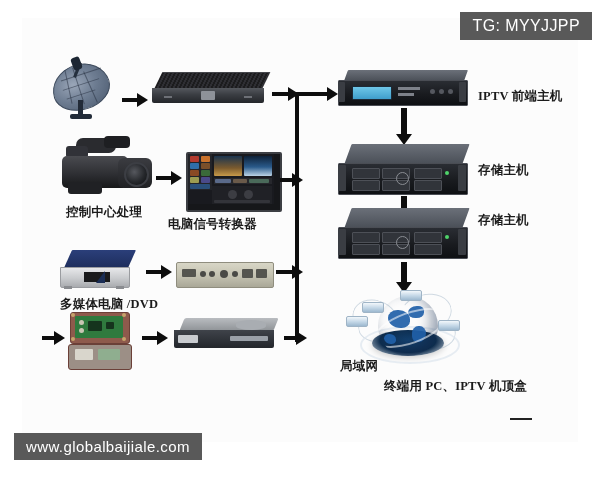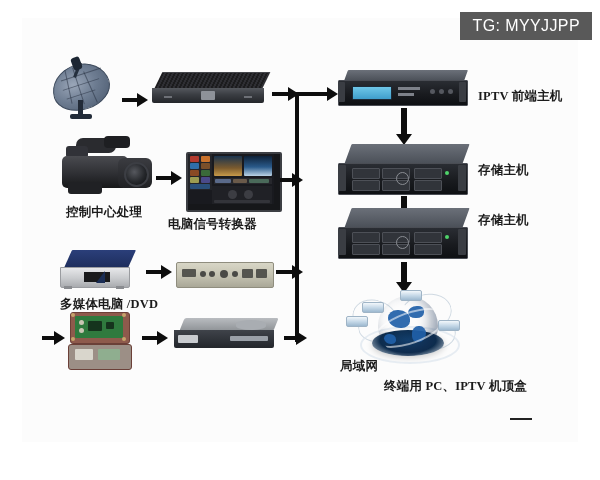--- a/index.html
+++ b/index.html
@@ -474,13 +474,14 @@
     <div class="node" style="left:100px;top:34px;"></div>
     <div class="node" style="left:24px;top:16px;"></div>
   </div>
 
   <div class="lbl" style="left:340px;top:358px;">局域网</div>
   <div class="lbl" style="left:384px;top:378px;">终端用 PC、IPTV 机顶盒</div>
 
   <div class="cap-dash" style="left:510px;"></div>
 
   <div class="badge" id="badge-tg">TG: MYYJJPP</div>
+  <div class="badge" id="badge-site">www.globalbaijiale.com</div>
 </div>
 
 </body></html>

